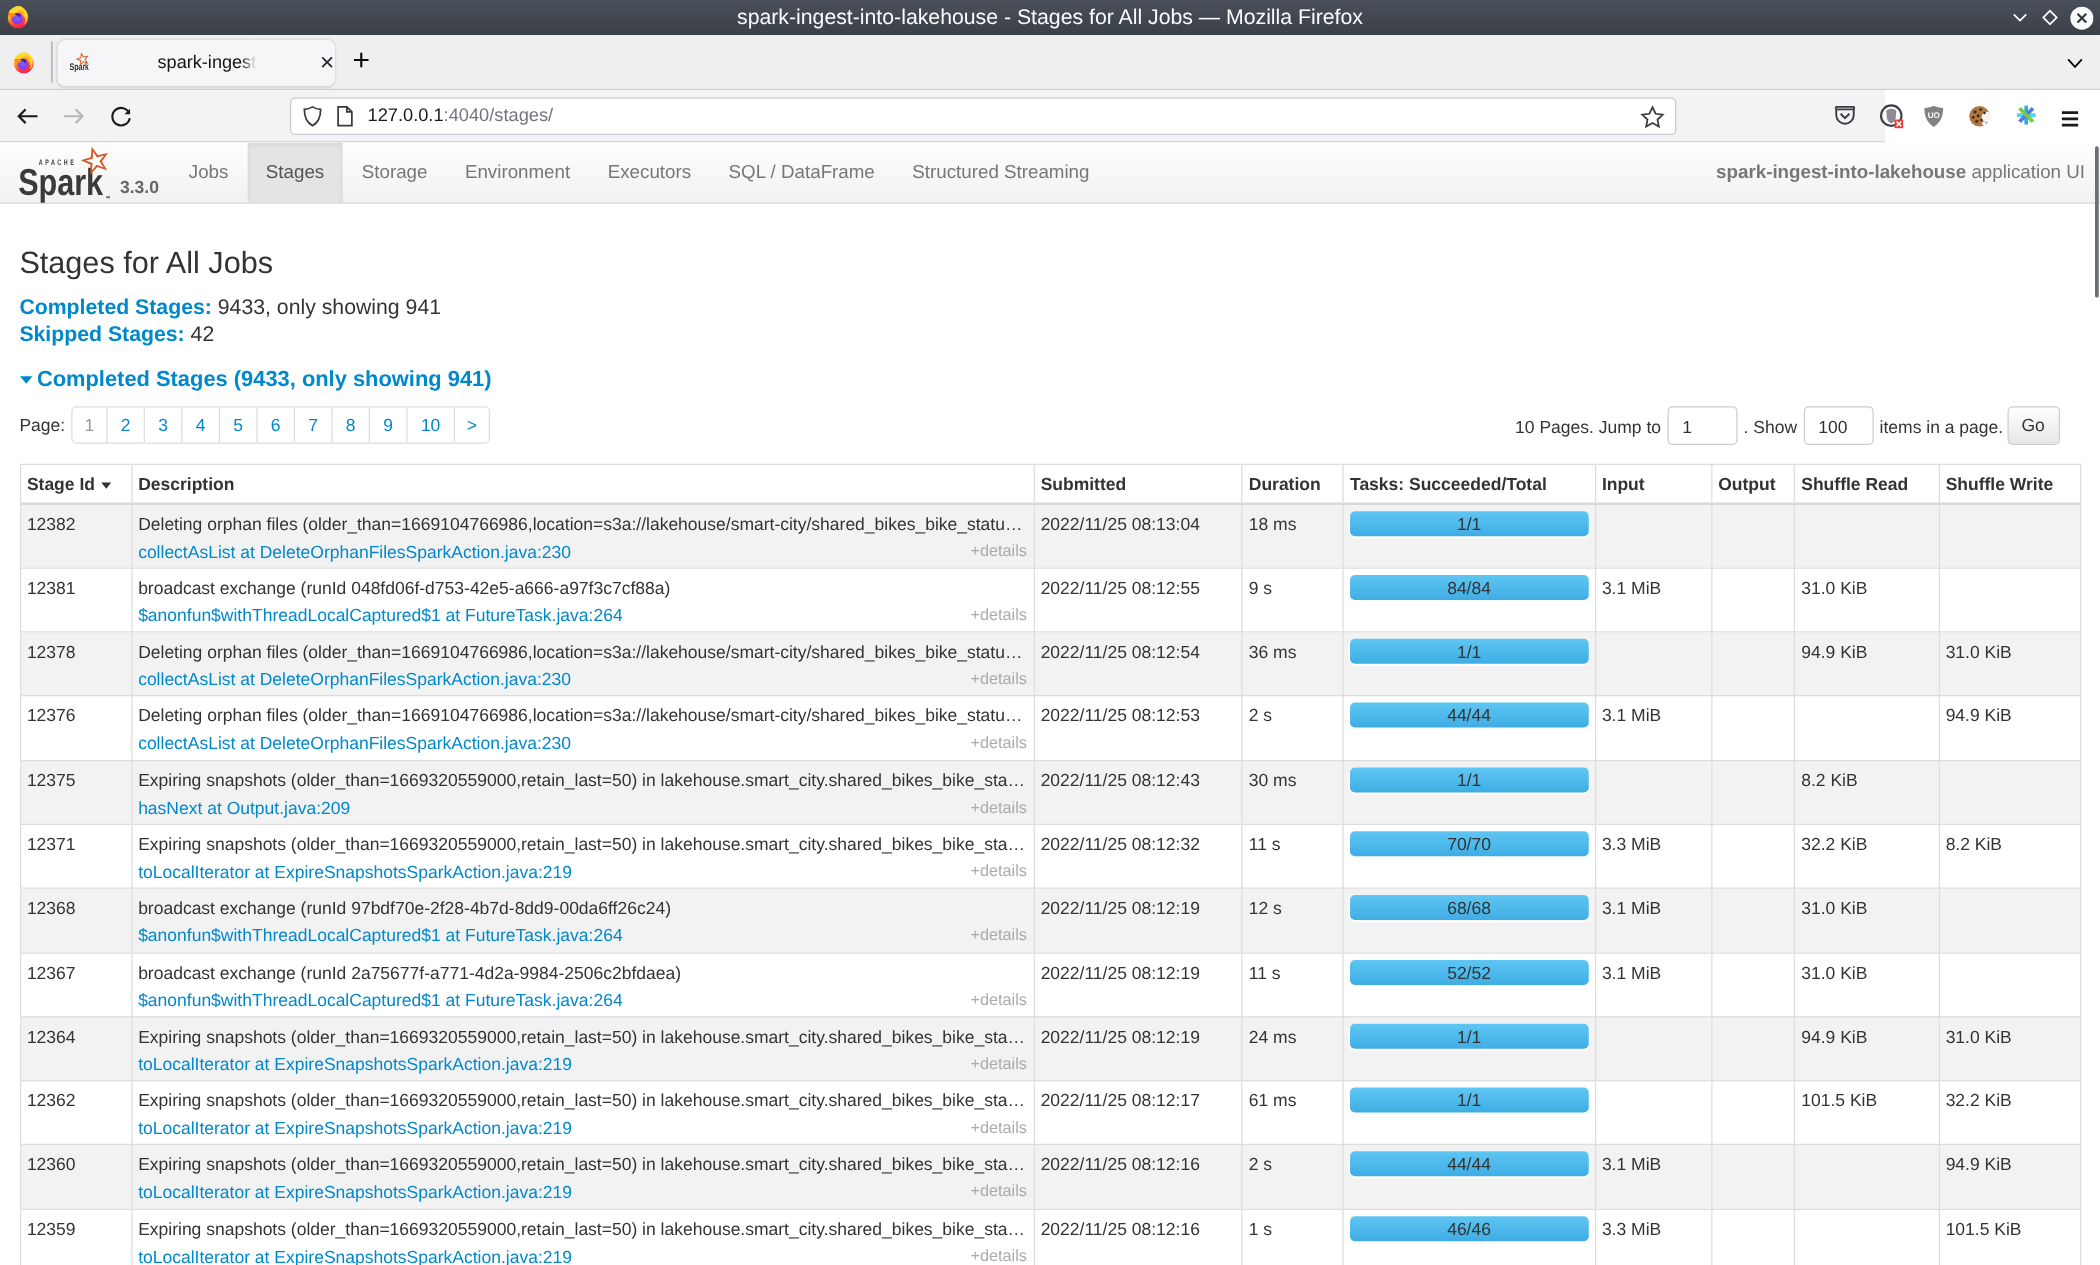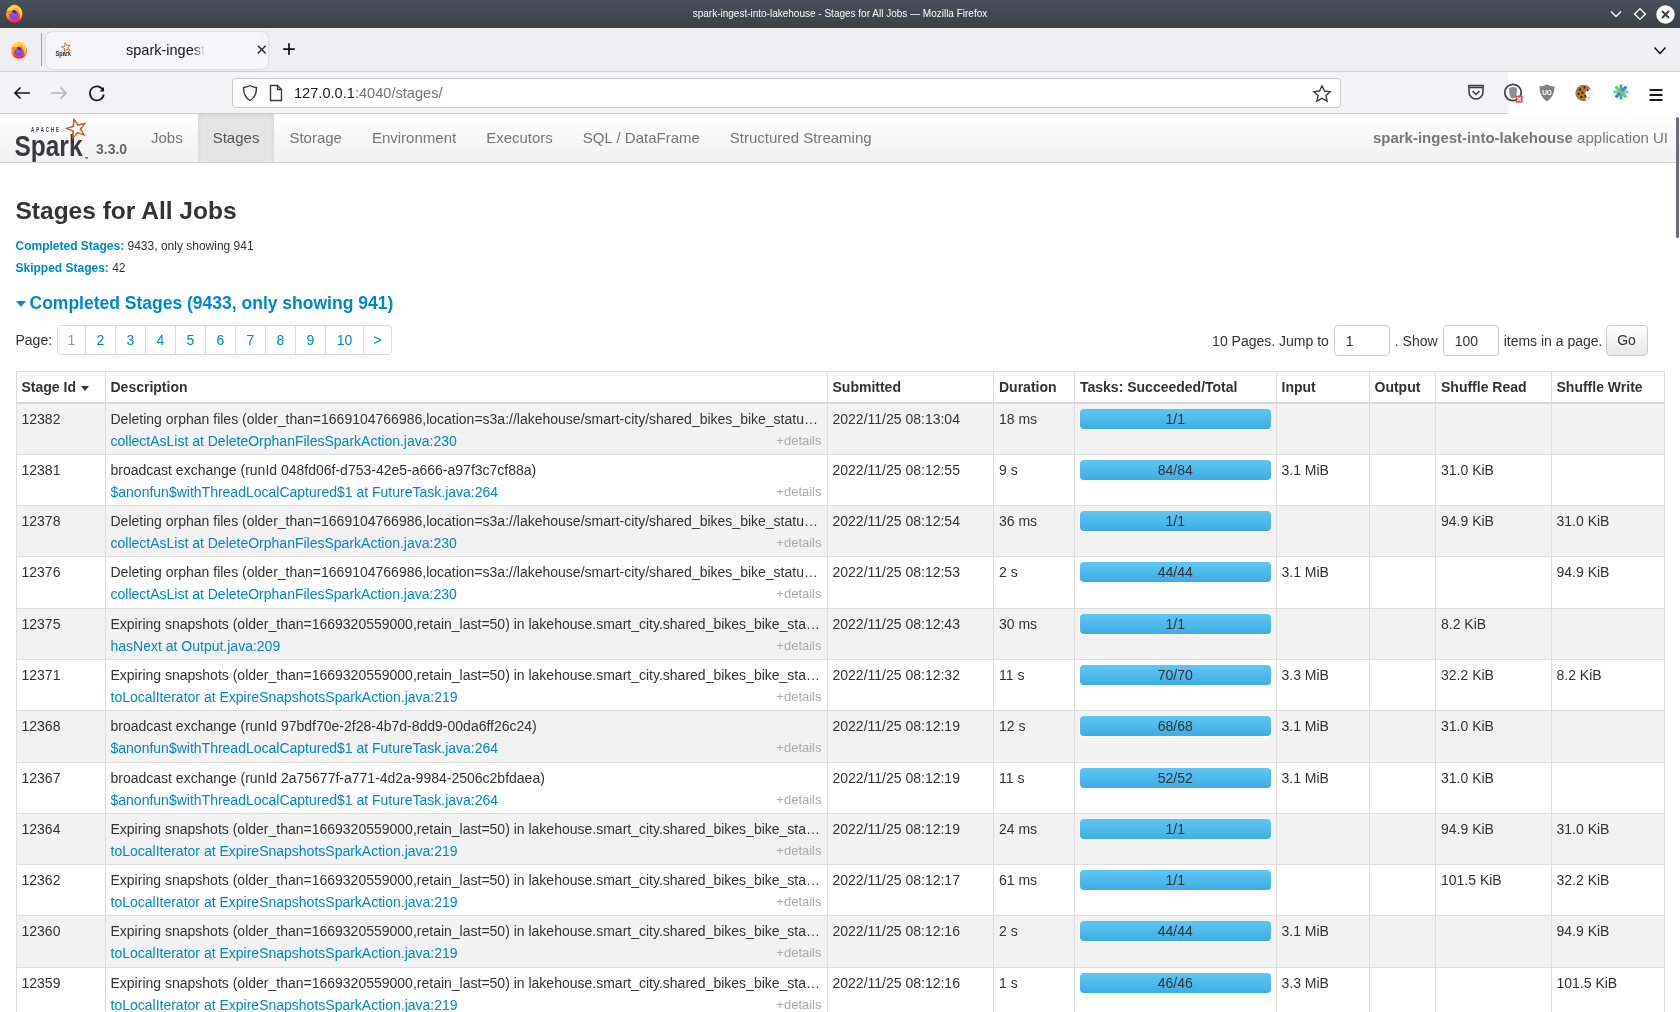--- a/index.html
+++ b/index.html
@@ -1,21 +1,21 @@
 <!DOCTYPE html>
 <html><head>
 <meta charset="utf-8">
 <style>
 * { margin:0; padding:0; box-sizing:border-box; }
 html,body { width:1680px; height:1012px; overflow:hidden; background:#fff;
   font-family:"Liberation Sans", sans-serif; }
 
 .titlebar { position:absolute; left:0; top:0; width:1680px; height:28px; background:linear-gradient(#4a505a,#3a4046); }
 .titlebar .title { position:absolute; left:0; right:0; top:0; height:28px; line-height:28px;
-  text-align:center; color:#fbfbfe; font-size:10px; }
+  text-align:center; color:#fbfbfe; font-size:17px; }
 .winbtns { position:absolute; right:5px; top:0; height:28px; display:flex; align-items:center; gap:8px; }
 .tabbar { position:absolute; left:0; top:28px; width:1680px; height:44px; background:#efeff1;
   border-bottom:1px solid #d0d0d3; }
 .vsep { position:absolute; left:40.5px; top:5px; width:1px; height:33px; background:#a2a2a6; }
 .tab { position:absolute; left:46px; top:3.5px; width:222px; height:37px; background:#f6f6f8;
   border-radius:6px; box-shadow:0 0 2px rgba(0,0,0,.22); display:flex; align-items:center;gap:48px; }
 .tabtitle { font-size:14.5px; color:#15141a; white-space:nowrap; overflow:hidden; width:166px; margin-left:6px;
   -webkit-mask-image:linear-gradient(90deg,#000 85%,transparent); }
 .tabclose { color:#2b2a33; font-size:15px; margin-left:2px; }
 .newtab { position:absolute; left:273px; top:4px; width:32px; height:36px; text-align:center;
@@ -34,22 +34,22 @@
 .snav .brand { position:absolute; left:15px; top:3px; }
 .ver { position:absolute; left:96px; top:26.5px; font-size:14px; font-weight:bold; color:#666; }
 .snavul { position:absolute; left:136px; top:0; height:48px; display:flex; }
 .snavul a { display:block; height:48px; line-height:48px; padding:0 15px; font-size:15px;
   color:#777; text-decoration:none; }
 .snavul .active { background:#e4e4e4; box-shadow:inset 0 2px 4px rgba(0,0,0,.07); color:#555; }
 .apptitle { position:absolute; right:12px; top:0; height:48px; line-height:48px; font-size:15px; color:#777; }
 .apptitle b { color:#777; }
 
 .page { position:relative; padding:0 15.5px; }
-h3 { font-size:24.5px; line-height:27px; font-weight:bold; color:#333; margin-top:34px; }
-ul.summ { list-style:none; margin-top:11px; font-size:12px; line-height:22px; color:#333; }
+h3 { font-size:24.5px; line-height:27px; font-weight:normal; color:#333; margin-top:34px; }
+ul.summ { list-style:none; margin-top:11px; font-size:17px; line-height:22px; color:#333; }
 ul.summ a { color:#0088cc; text-decoration:none; font-weight:bold; }
 h4.coll { margin-top:13px; font-size:17.5px; line-height:22px; font-weight:bold; color:#0088cc; }
 .caret { display:inline-block; width:0; height:0; border-left:5.5px solid transparent;
   border-right:5.5px solid transparent; border-top:6px solid #0088cc; margin-right:4px; vertical-align:2px; }
 .pgrow { position:relative; margin-top:11px; height:31px; }
 .pgrow .plabel { position:absolute; left:0; top:0; line-height:30px; font-size:14px; color:#333; }
 ul.pager { position:absolute; left:41.5px; top:0; display:flex; list-style:none;
   border:1px solid #ddd; border-radius:4px; background:#fff; height:30px; }
 ul.pager li { border-right:1px solid #ddd; }
 ul.pager li:last-child { border-right:none; }

